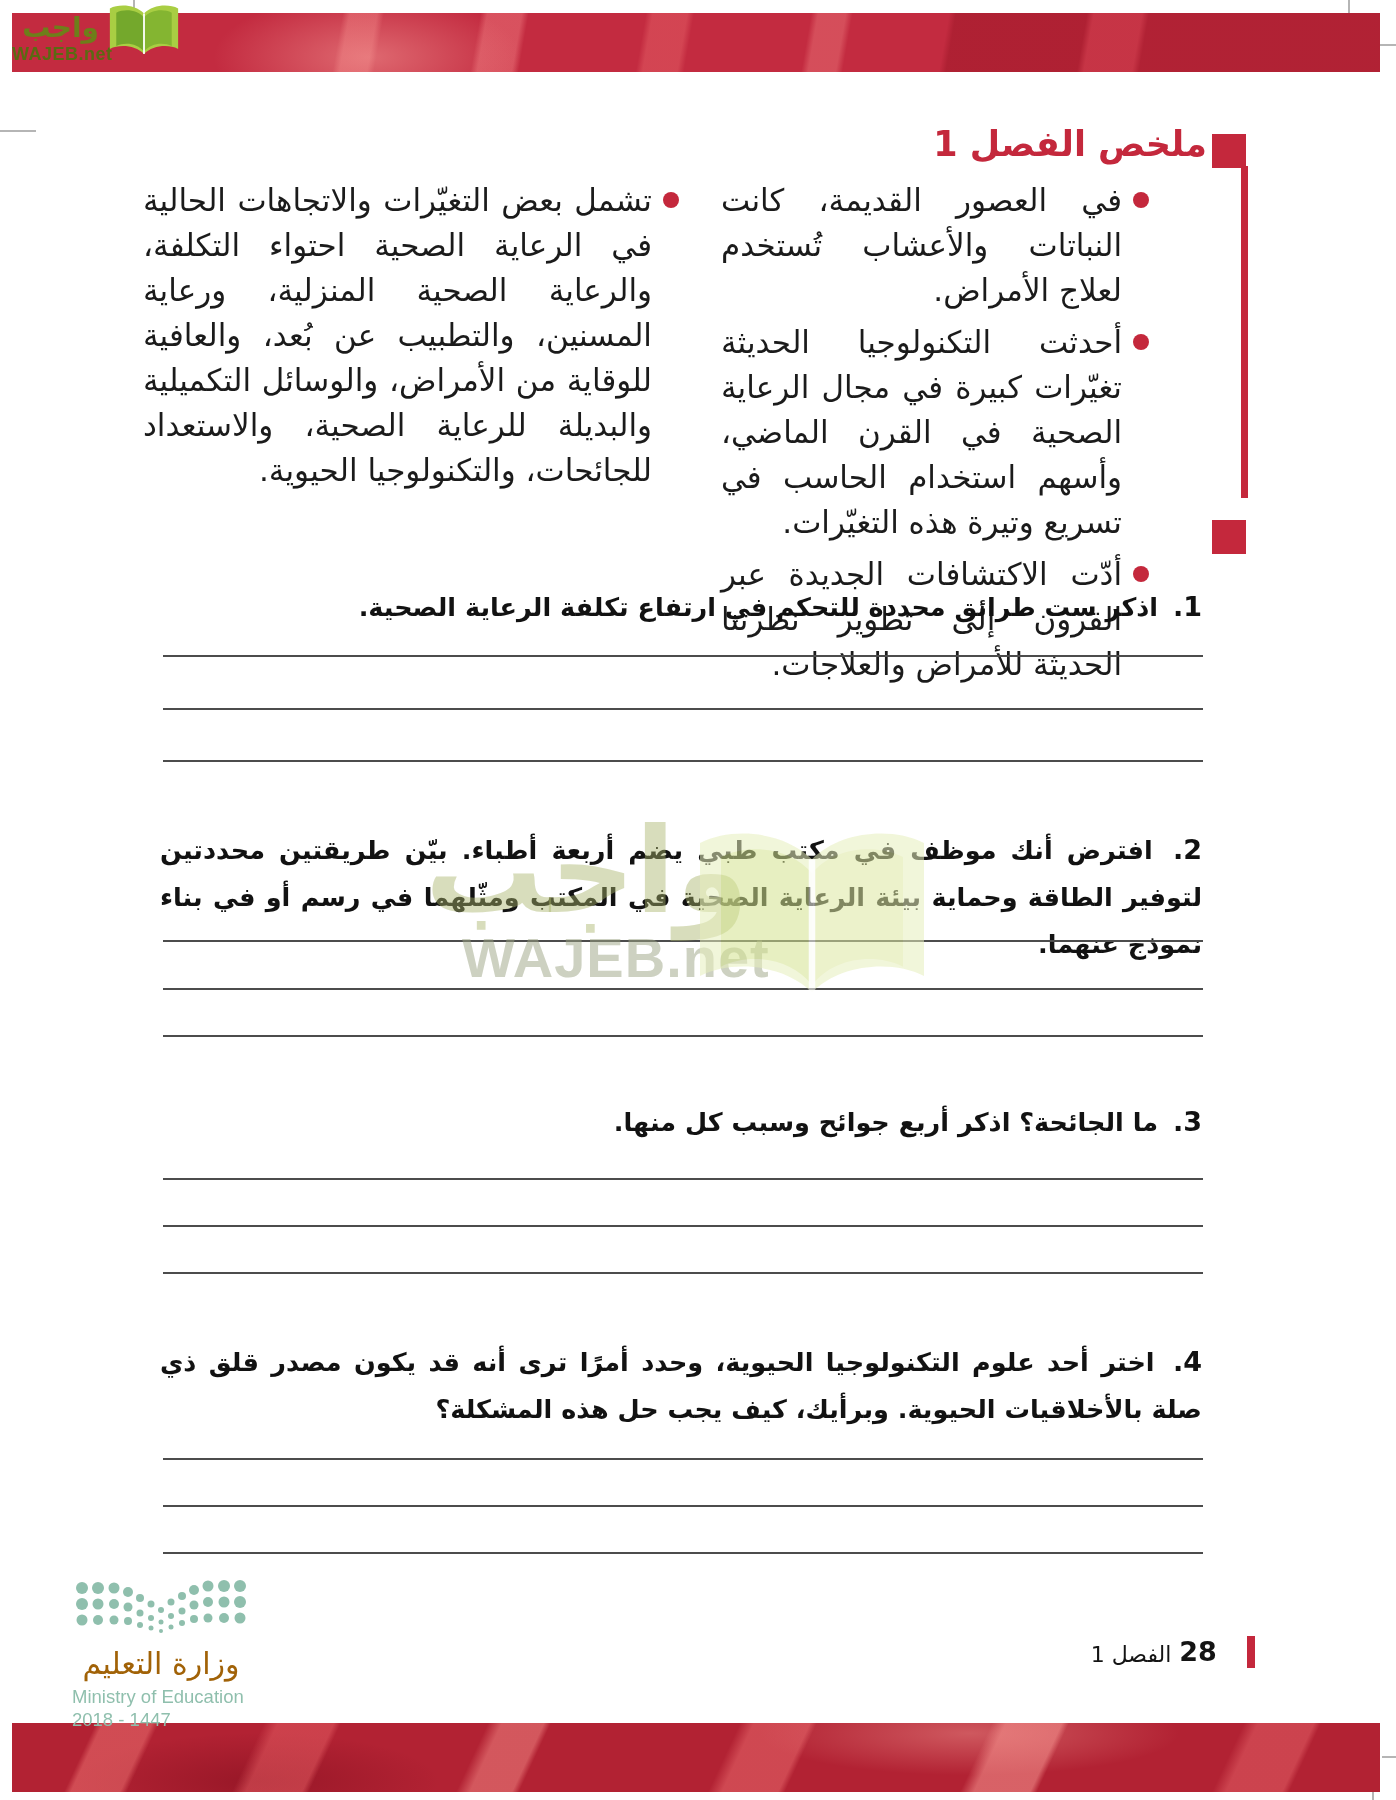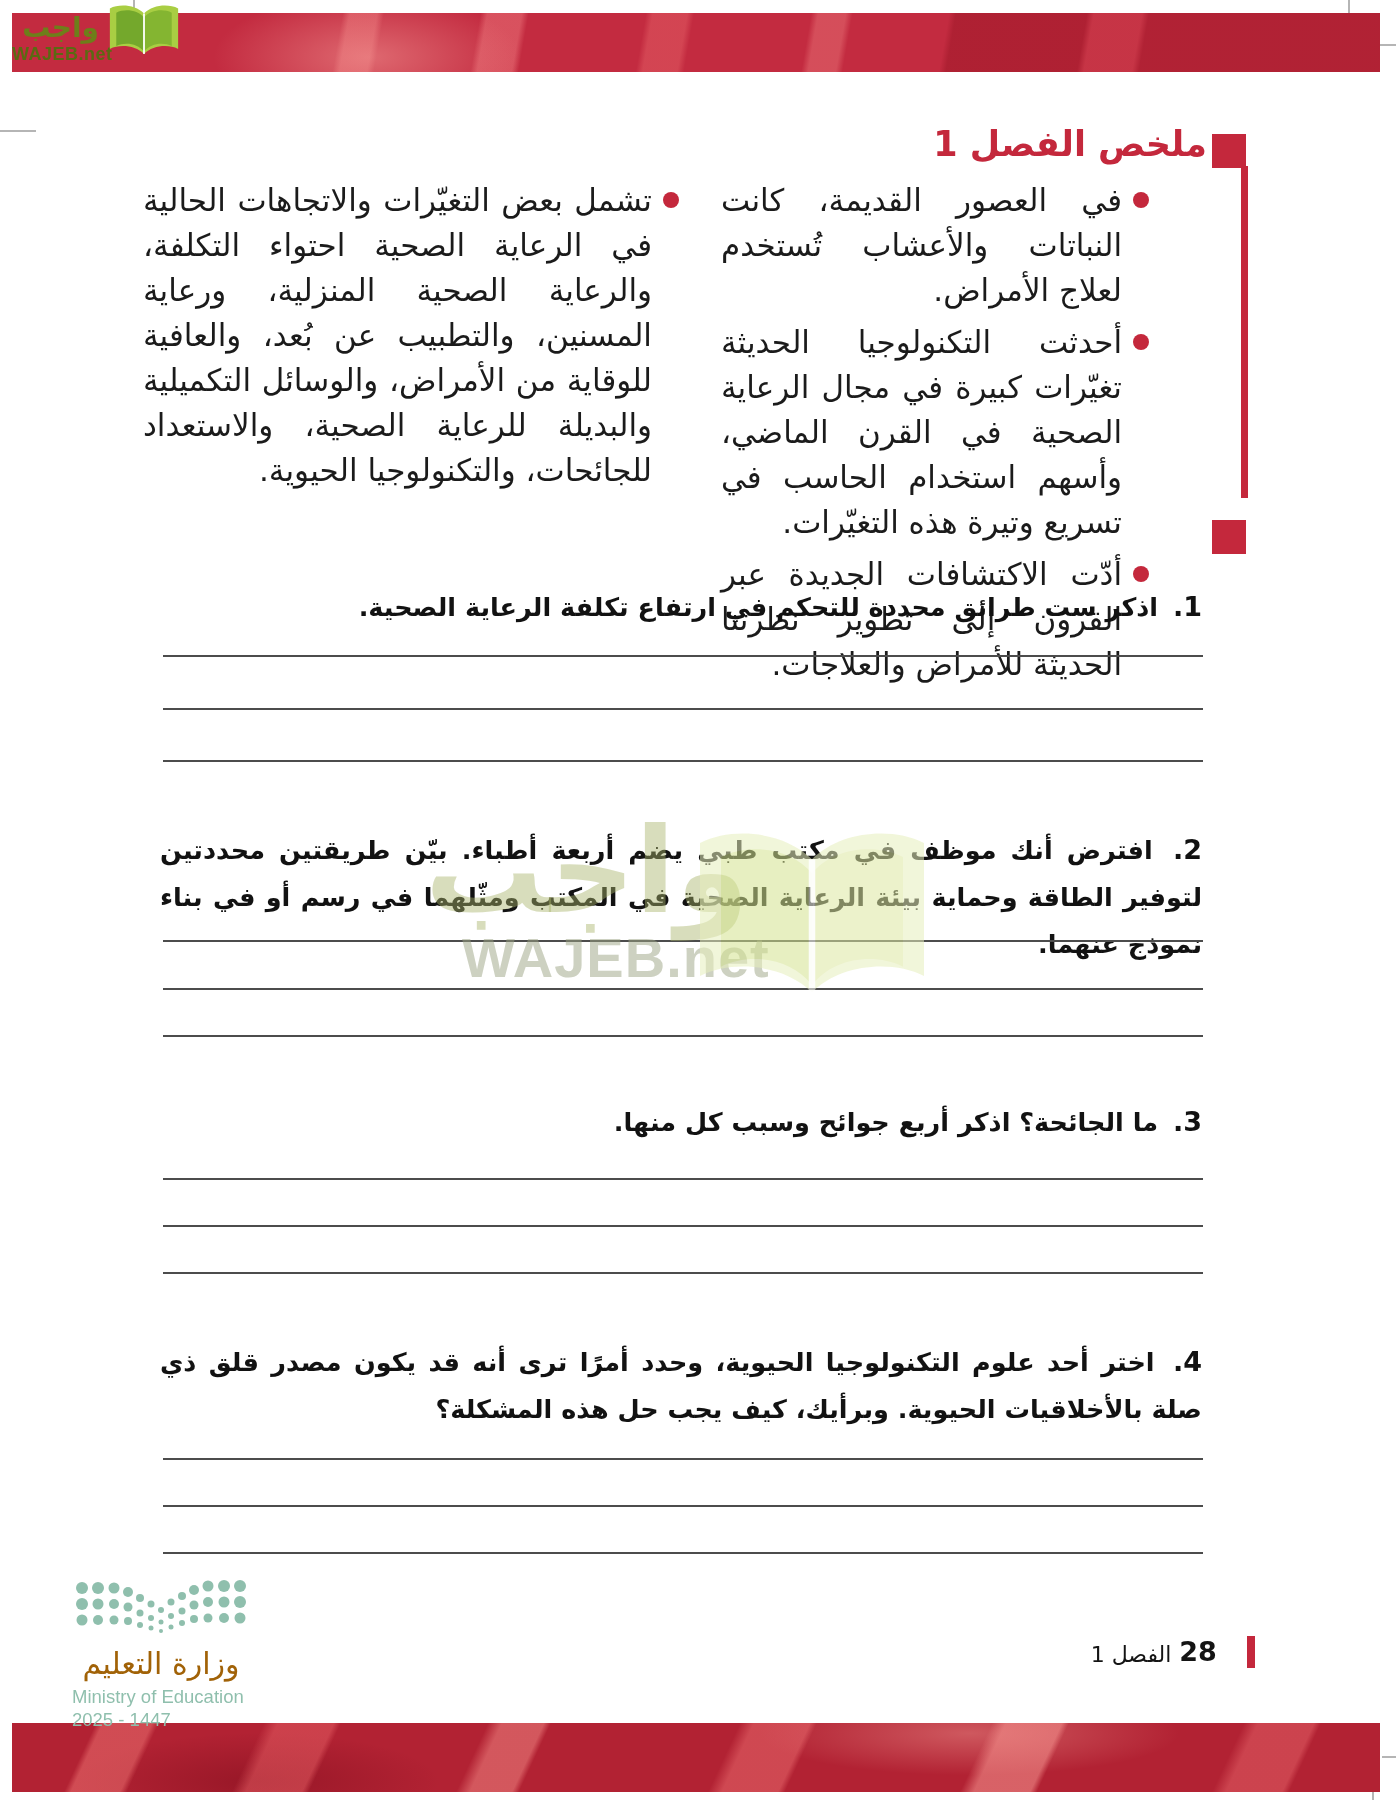--- a/index.html
+++ b/index.html
@@ -207,19 +207,19 @@
       <circle cx="110" cy="20" r="4"></circle>
         <circle cx="110" cy="35" r="3.5"></circle>
         <circle cx="110" cy="47" r="3"></circle>
       <circle cx="99" cy="26" r="3.5"></circle>
         <circle cx="99" cy="40" r="3"></circle>
         <circle cx="99" cy="51" r="2.5"></circle>
     </g>
   </svg>
   <div class="moe-ar">وزارة التعليم</div>
   <div class="moe-en">Ministry of Education</div>
-  <div class="moe-year">2025 - 1447</div>
+  <div class="moe-year">2018 - 1447</div>
 
   <div class="foot-bar"></div>
   <div class="foot-num">28</div>
   <div class="foot-chap">الفصل 1</div>
 
 </div>
 
 </body></html>

